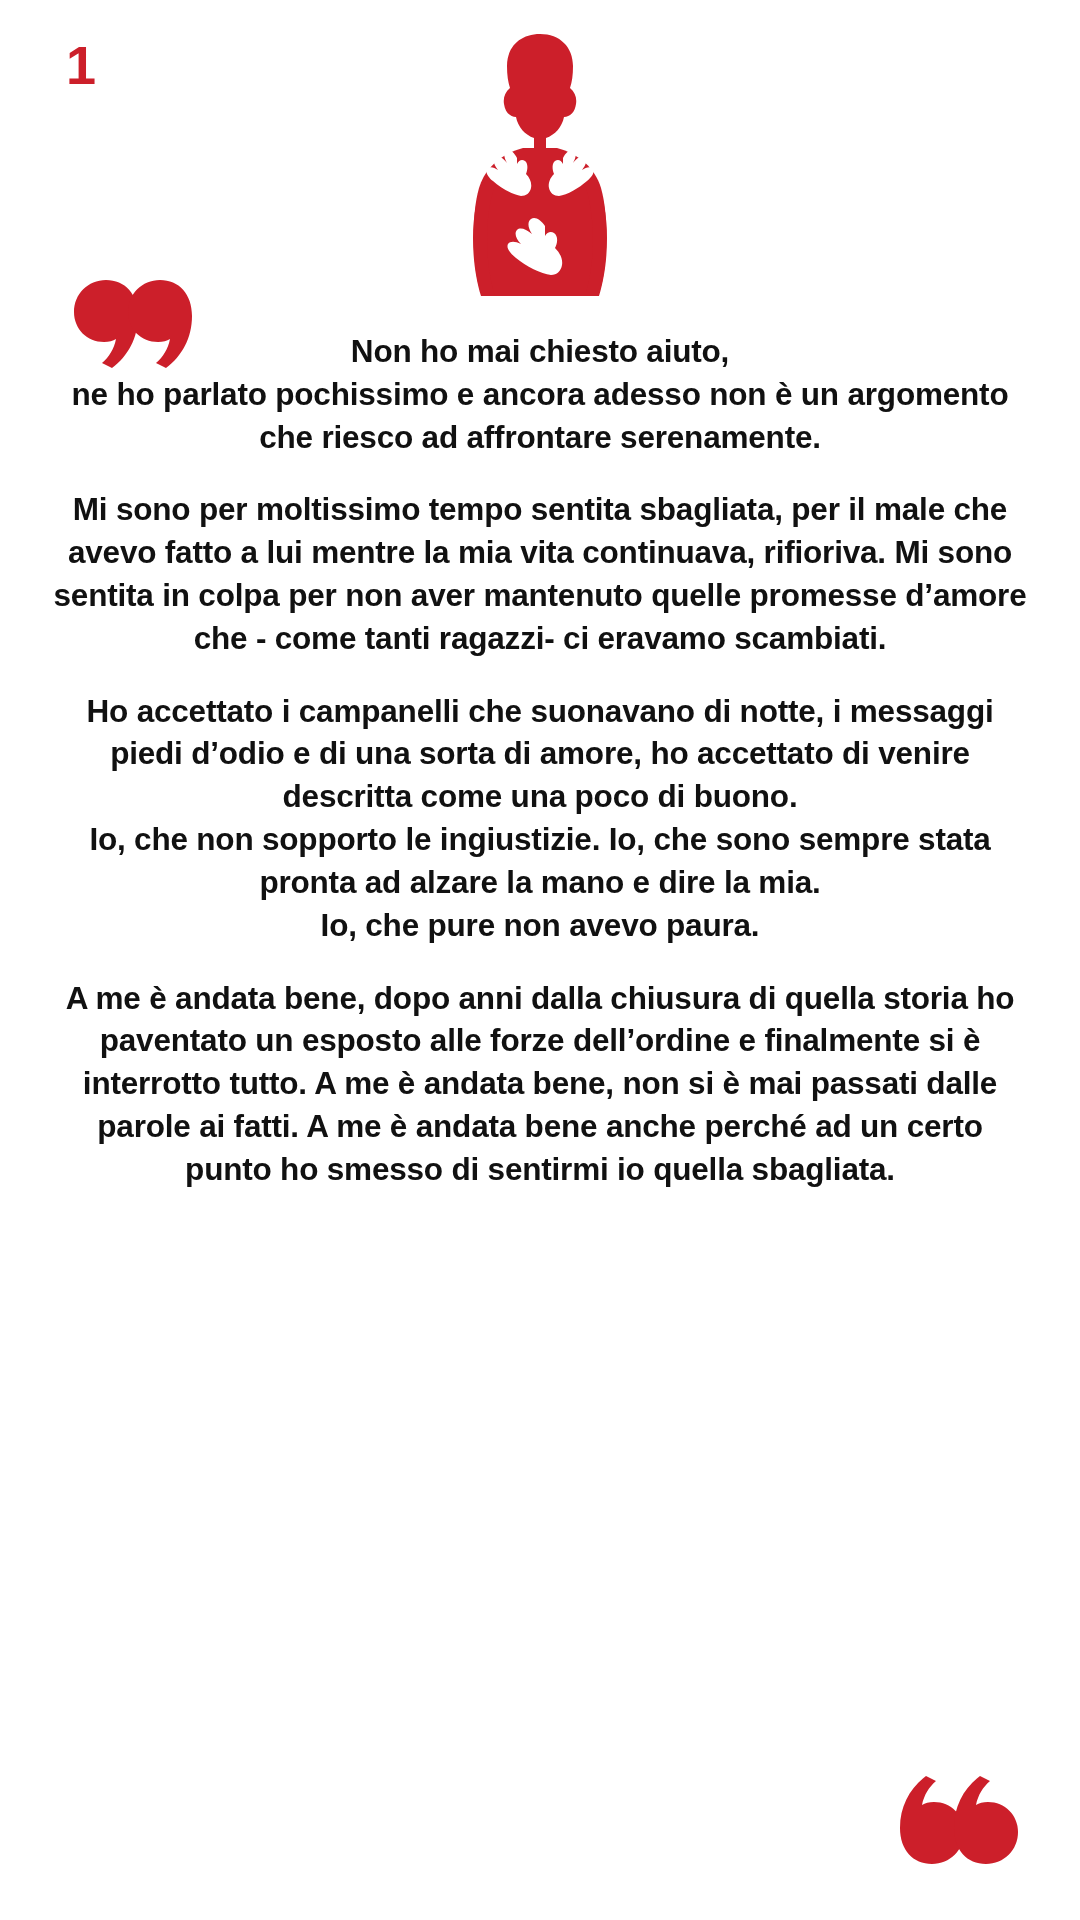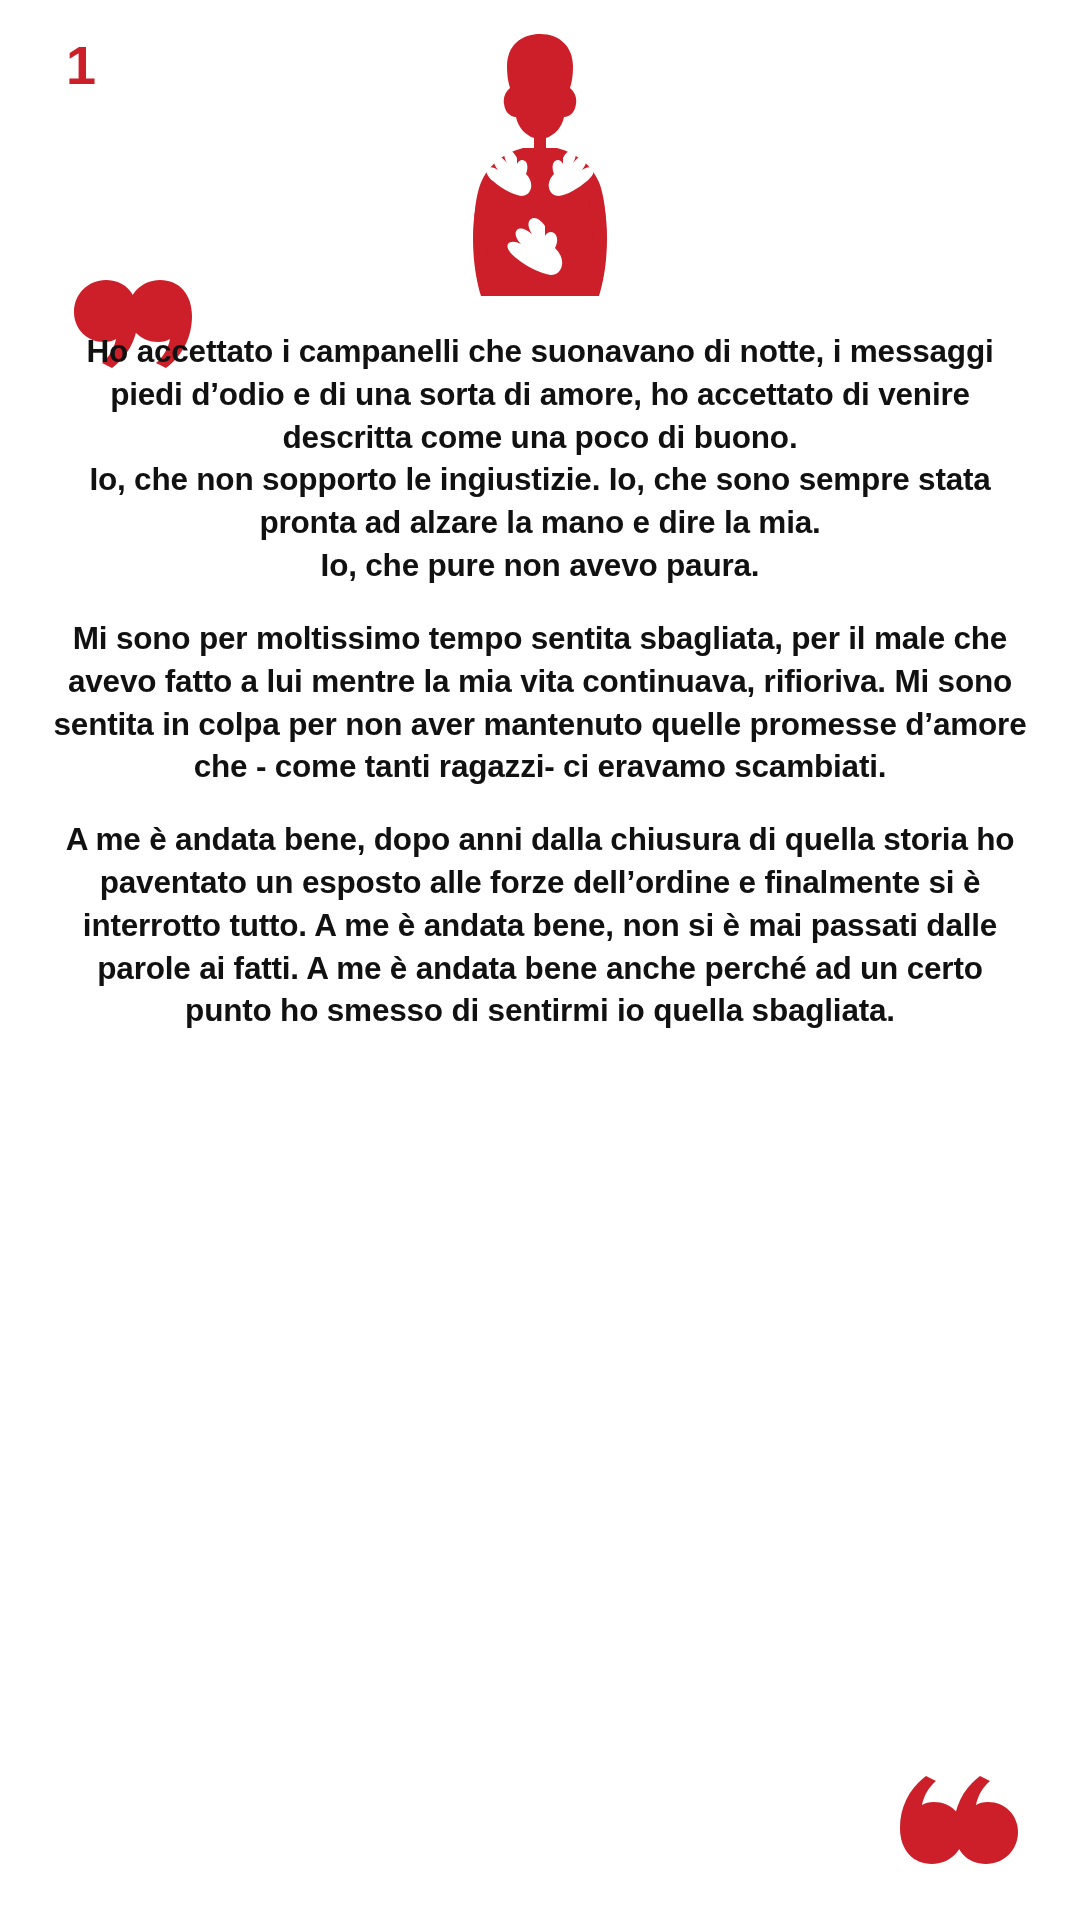--- a/index.html
+++ b/index.html
@@ -208,24 +208,26 @@
                  c5 0 9 -1 12 -3
                  c-2 10 -7 18 -14 24
                  l10 5
                  c16 -12 26 -30 26 -52
                  c0 -22 -13 -36 -32 -36 z"></path>
       </g>
     </svg>
   </div>
 
   <div class="testimony">
+    <p class="para first-indent">          Non ho mai chiesto aiuto,
+ne ho parlato pochissimo e ancora adesso non è un argomento che riesco ad affrontare serenamente.</p>
+    <p class="para">Mi sono per moltissimo tempo sentita sbagliata, per il male che avevo fatto a lui mentre la mia vita continuava, rifioriva. Mi sono sentita in colpa per non aver mantenuto quelle promesse d’amore che - come tanti ragazzi- ci eravamo scambiati.</p>
     <p class="para">Ho accettato i campanelli che suonavano di notte, i messaggi piedi d’odio e di una sorta di amore, ho accettato di venire descritta come una poco di buono.
 Io, che non sopporto le ingiustizie. Io, che sono sempre stata pronta ad alzare la mano e dire la mia.
 Io, che pure non avevo paura.</p>
-    <p class="para">Mi sono per moltissimo tempo sentita sbagliata, per il male che avevo fatto a lui mentre la mia vita continuava, rifioriva. Mi sono sentita in colpa per non aver mantenuto quelle promesse d’amore che - come tanti ragazzi- ci eravamo scambiati.</p>
     <p class="para">A me è andata bene, dopo anni dalla chiusura di quella storia ho paventato un esposto alle forze dell’ordine  e finalmente si è interrotto tutto. A me è andata bene, non si è mai passati dalle parole ai fatti. A me è andata bene anche perché ad un certo punto ho smesso di sentirmi io quella sbagliata.</p>
   </div>
 
   <div class="quote-close">
     <svg viewBox="0 0 120 90" xmlns="http://www.w3.org/2000/svg" aria-hidden="true">
       <g fill="#cc1f2a">
         <path d="M32 88
                  c18 0 32 -14 32 -32
                  c0 -17 -13 -30 -30 -30
                  c-5 0 -9 1 -12 3

